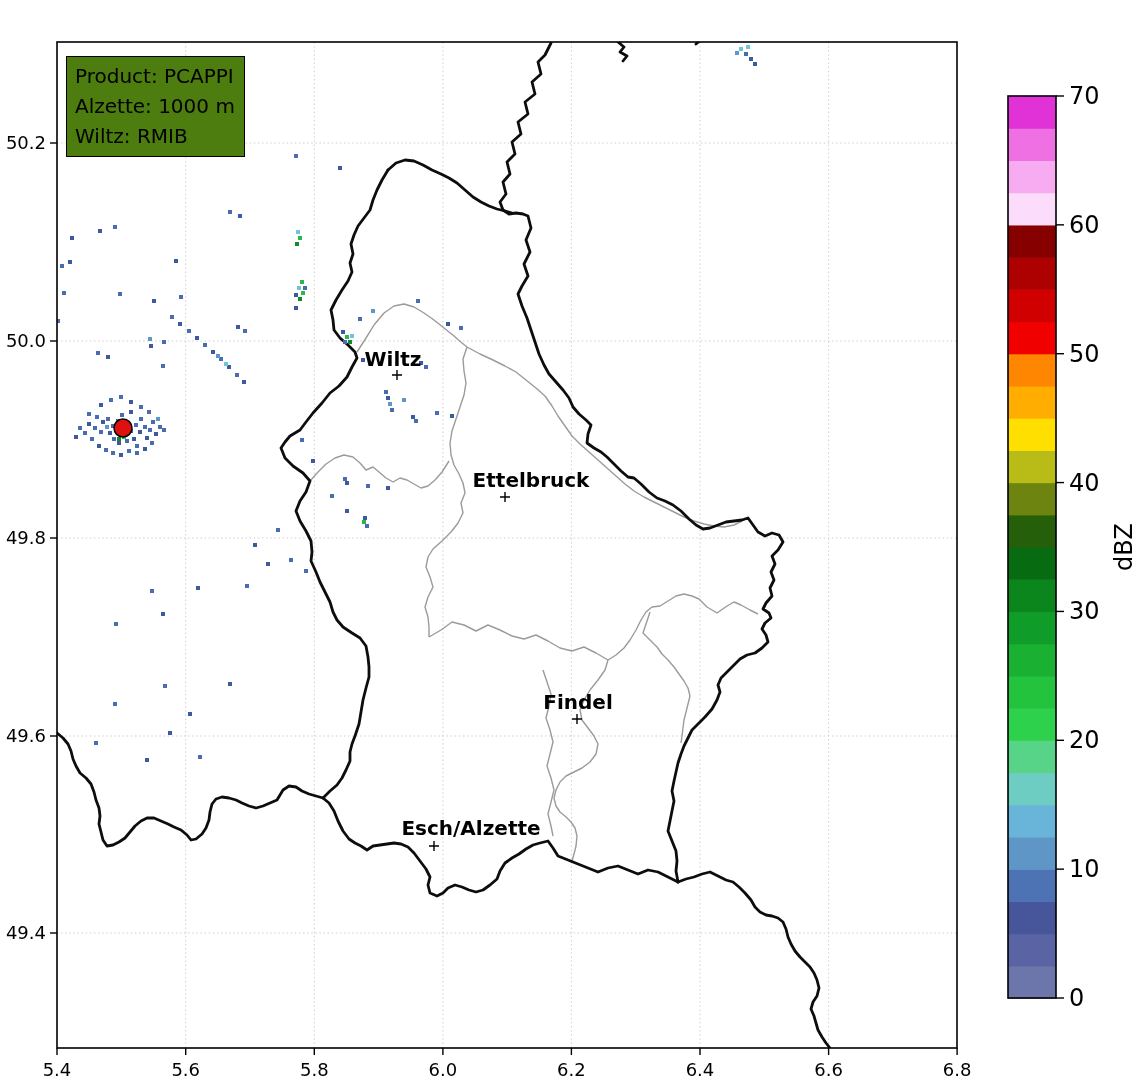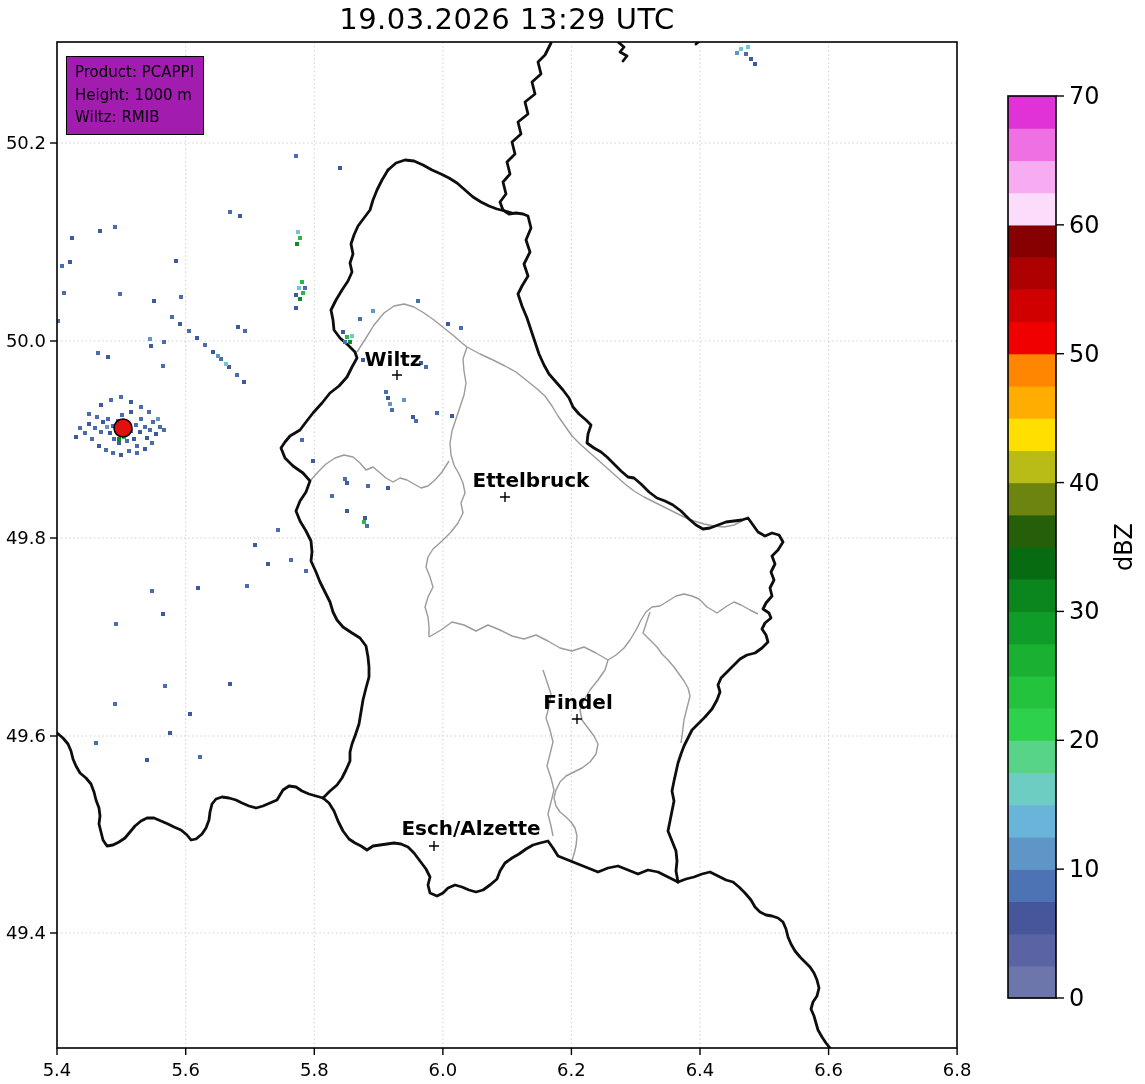--- a/index.html
+++ b/index.html
@@ -1,42 +1,41 @@
 <!DOCTYPE html>
 <html><head>
 <meta charset="utf-8">
 <style>
   html,body{margin:0;padding:0;background:#ffffff;}
   body{width:1145px;height:1084px;position:relative;overflow:hidden;
        font-family:"DejaVu Sans","Liberation Sans",sans-serif;color:#000;}
   .figure{position:absolute;left:0;top:0;width:1145px;height:1084px;background:#fff;}
   .plot-title{position:absolute;left:57px;top:2px;width:900px;text-align:center;
       font-size:29px;letter-spacing:.5px;}
-  .info-box{position:absolute;left:66px;top:56px;background:#a21caf;border:1.3px solid #000;
-      padding:4px 9px 5px 8px;font-size:15px;line-height:1.5;z-index:5;}
+  .info-box{position:absolute;left:66px;top:56px;background:#4d7c0f;border:1.3px solid #000;
+      padding:4px 9px 5px 8px;font-size:20px;line-height:1.5;z-index:5;}
   .cbar-label{position:absolute;left:1084px;top:533px;width:80px;height:28px;
       text-align:center;font-size:24px;transform:rotate(-90deg);}
   svg{position:absolute;left:0;top:0;}
   .grid{stroke:#c9c9c9;stroke-width:0.9;stroke-dasharray:1.5 2.6;fill:none;}
   .country{stroke:#0d0d0d;stroke-width:2.8;fill:none;stroke-linejoin:round;stroke-linecap:round;}
   .district{stroke:#9b9b9b;stroke-width:1.4;fill:none;stroke-linejoin:round;}
   .frame{fill:none;stroke:#000;stroke-width:1.6;}
   .ticklbl{font-size:18px;}
   .cblbl{font-size:24px;}
   .citylbl{font-size:20px;font-weight:bold;}
 </style>
 </head>
 <body>
 
 <div class="figure">
-  <div class="plot-title">19.03.2026 13:29 UTC</div>
 
   <div class="info-box">
     <div>Product: PCAPPI</div>
-    <div>Height: 1000 m</div>
+    <div>Alzette: 1000 m</div>
     <div>Wiltz: RMIB</div>
   </div>
 
   <svg id="map-canvas" width="1145" height="1084" viewBox="0 0 1145 1084">
       <defs>
         <clipPath id="plotclip">
           <rect x="57" y="42" width="900" height="1006"></rect>
         </clipPath>
       </defs>
       <g clip-path="url(#plotclip)">

